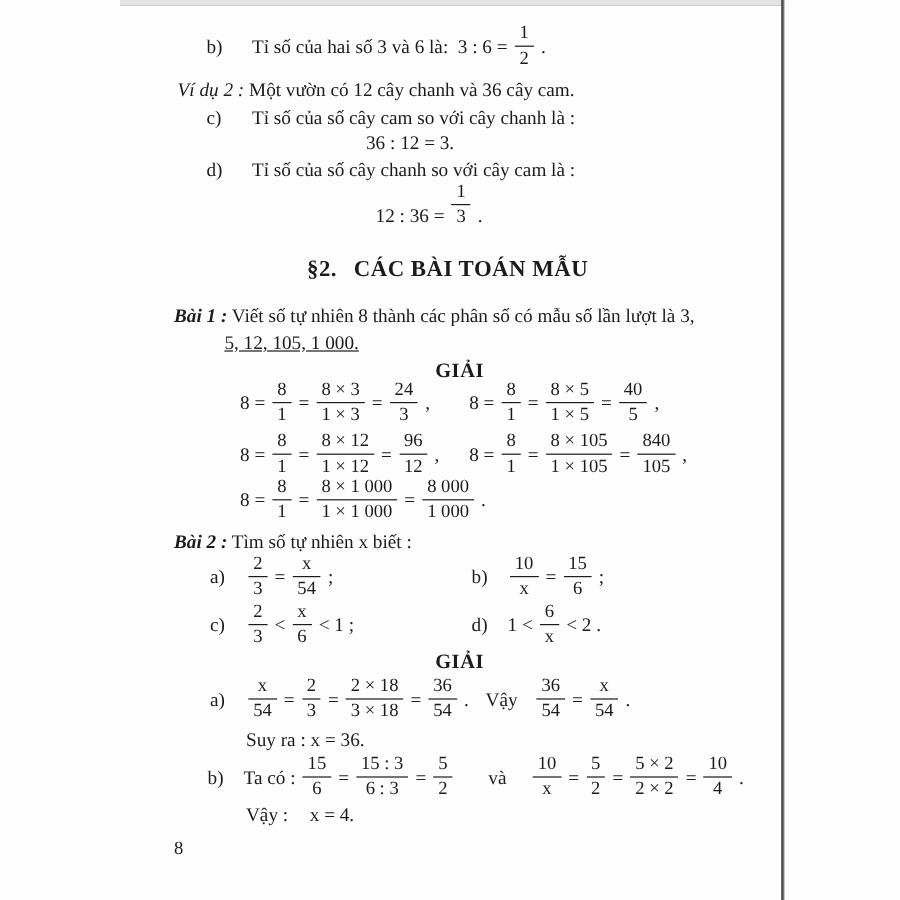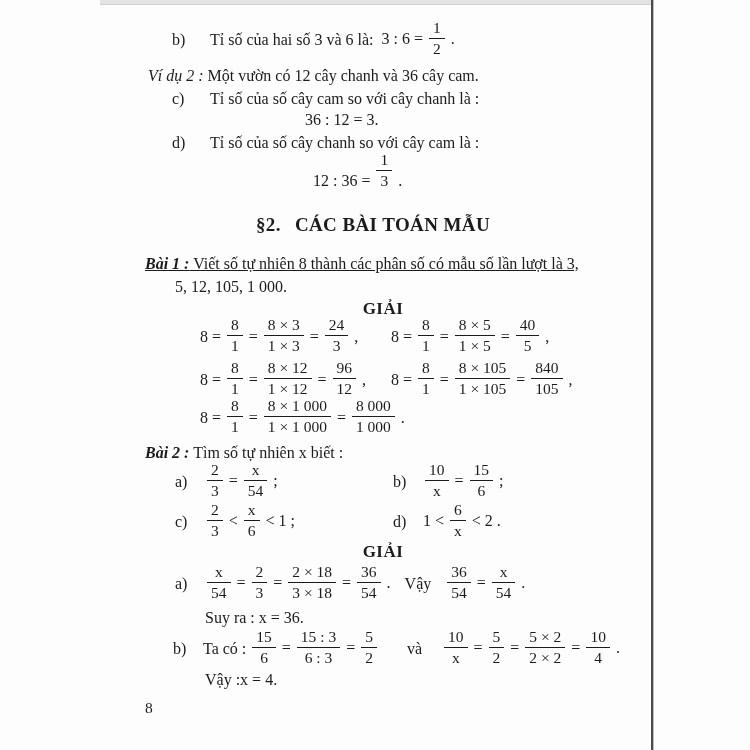--- a/index.html
+++ b/index.html
@@ -24,21 +24,21 @@
   
   .frac{
     display:inline-block;vertical-align:middle;text-align:center;
     margin:0 2px;font-size:15.5px;line-height:1.15;transform:translateY(-2px);
   }
   .frac .num{display:block;padding:0 4px 1px;border-bottom:1.1px solid #1b1b1b;}
   .frac .den{display:block;padding:1px 4px 0;}
   .t{white-space:pre;}
   .mid-gap{margin:0 14px;}
   .mid-gap-wide{margin-left:28px;margin-right:20px;}
-  .x-gap{}
+  .x-gap{margin-left:18px;}
   
   .scan-top{position:absolute;top:0;left:100px;width:554px;height:4px;background:#e4e4e4;border-bottom:1px solid #cfcfcf;}
   .scan-right{position:absolute;top:0;left:651px;width:2px;height:750px;background:#4a4a4a;box-shadow:1px 0 0 #bdbdbd;}
 </style>
 </head>
 <body>
 
 <div class="page">
 
   <div class="scan-top"></div>
@@ -72,24 +72,24 @@
         <span class="num">1</span>
         <span class="den">3</span>
       </span>
       <span class="t"> .</span>
     </div>
 
   <div class="abs heading">
     <span class="sec">§2.</span><span>CÁC BÀI TOÁN MẪU</span>
   </div>
 
-  <div class="abs" style="left:145px;top:254px;text-decoration:underline;">
+  <div class="abs" style="left:145px;top:254px;">
     <span class="bold-ital">Bài 1 :</span><span class="t"> Viết số tự nhiên 8 thành các phân số có mẫu số lần lượt là 3,</span>
   </div>
-  <div class="abs" style="left:175px;top:277px;">5, 12, 105, 1 000.</div>
+  <div class="abs" style="left:187px;top:277px;text-decoration:underline;">5, 12, 105, 1 000.</div>
 
   <div class="abs giai" style="top:298px;">GIẢI</div>
 
   <div class="abs row" style="left:200px;top:316px;height:42px;">
       <span class="t">8 = </span>
       <span class="frac">
         <span class="num">8</span>
         <span class="den">1</span>
       </span>
       <span class="t"> = </span>

